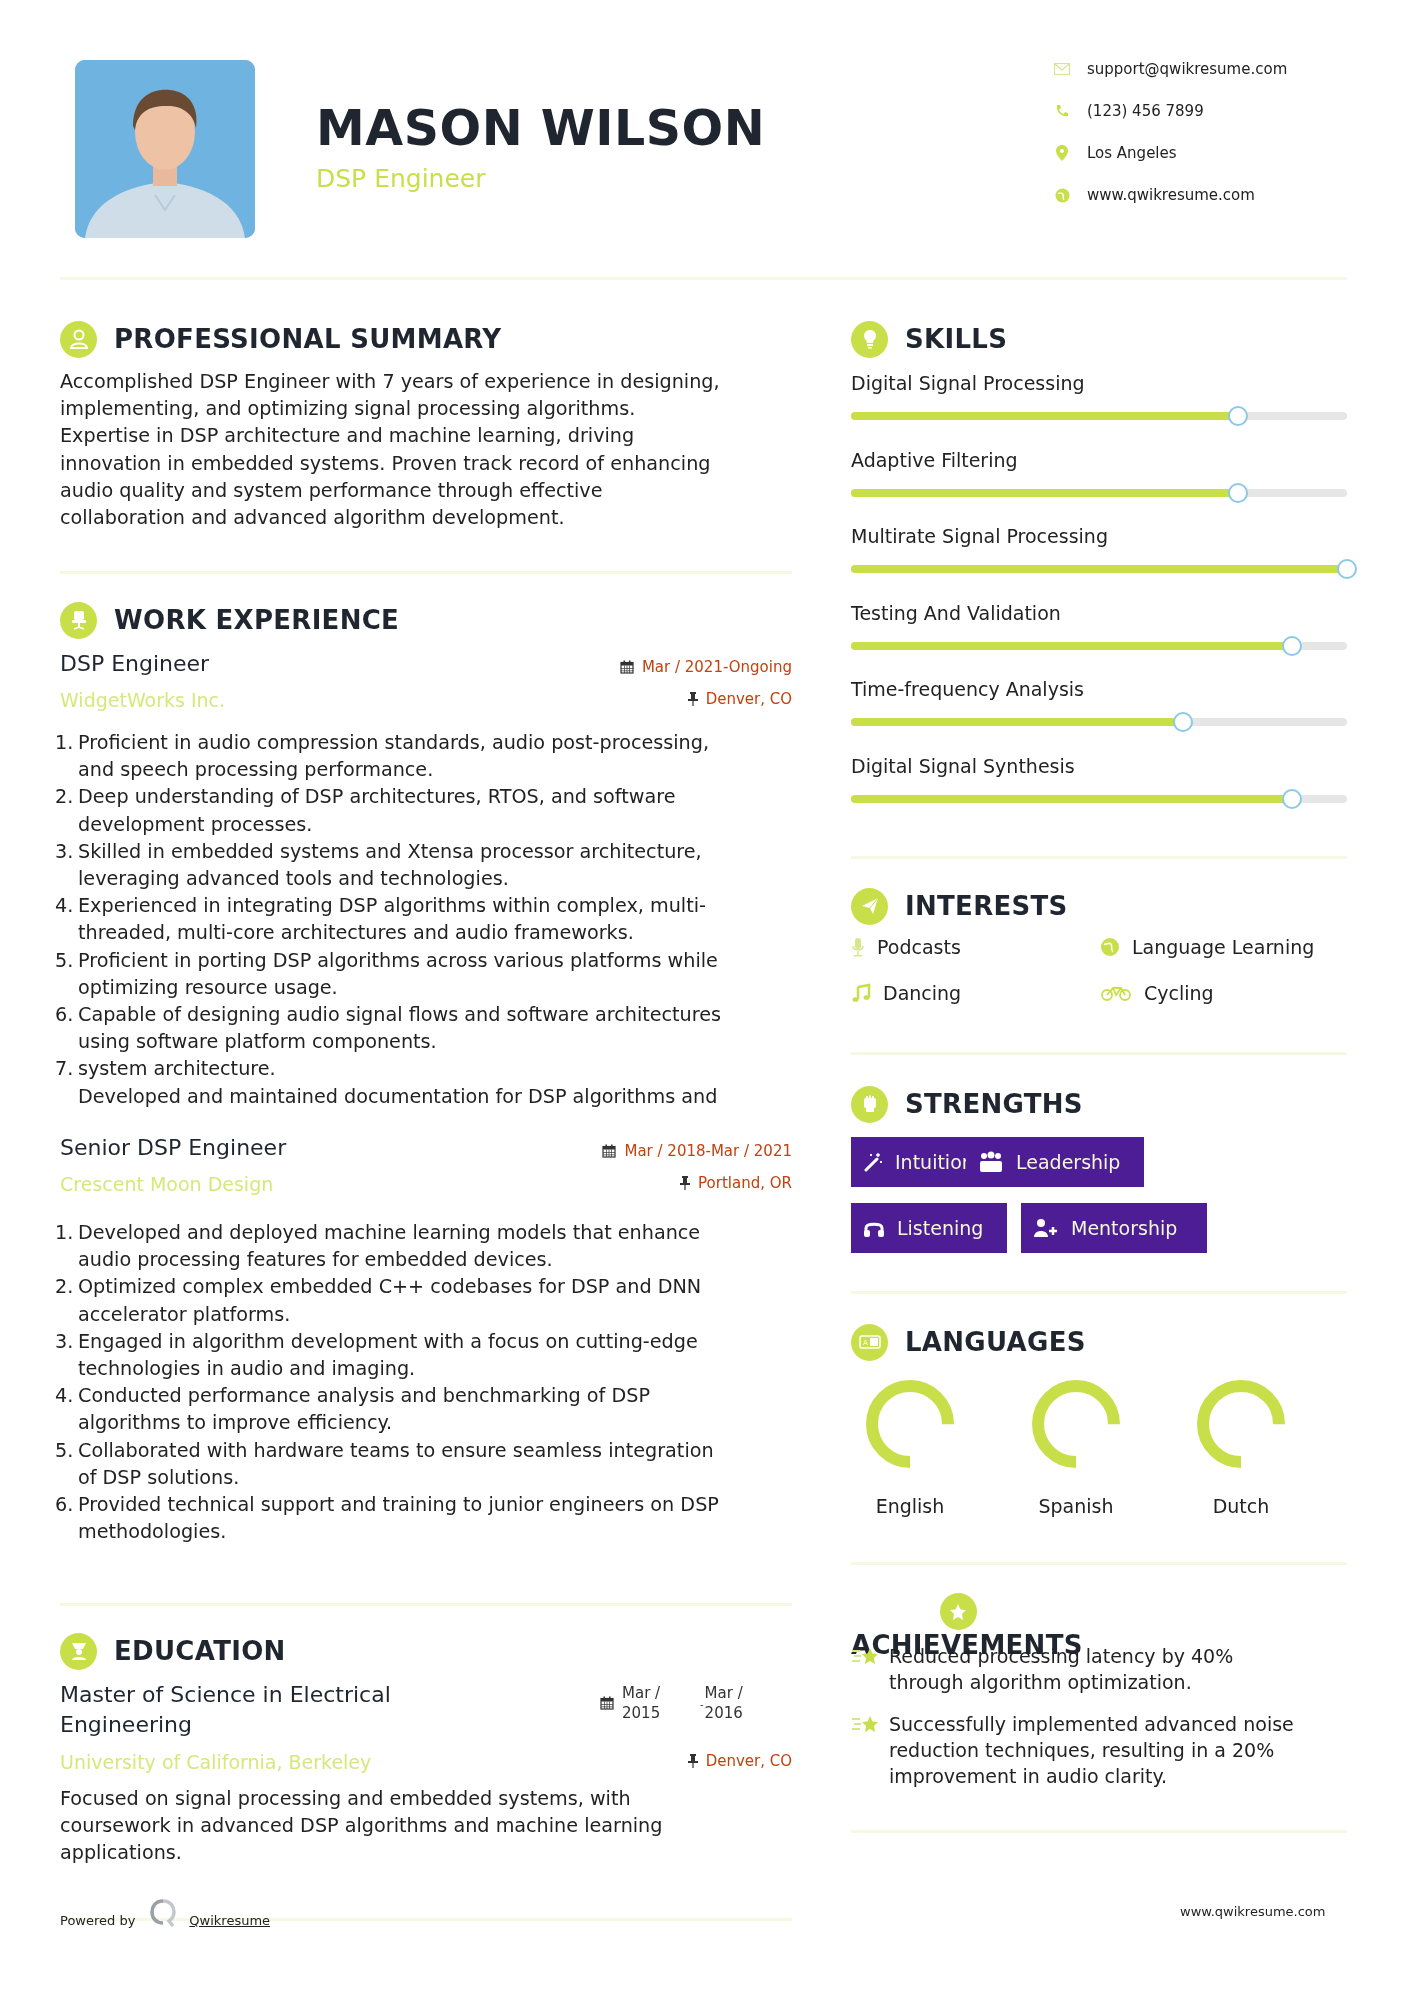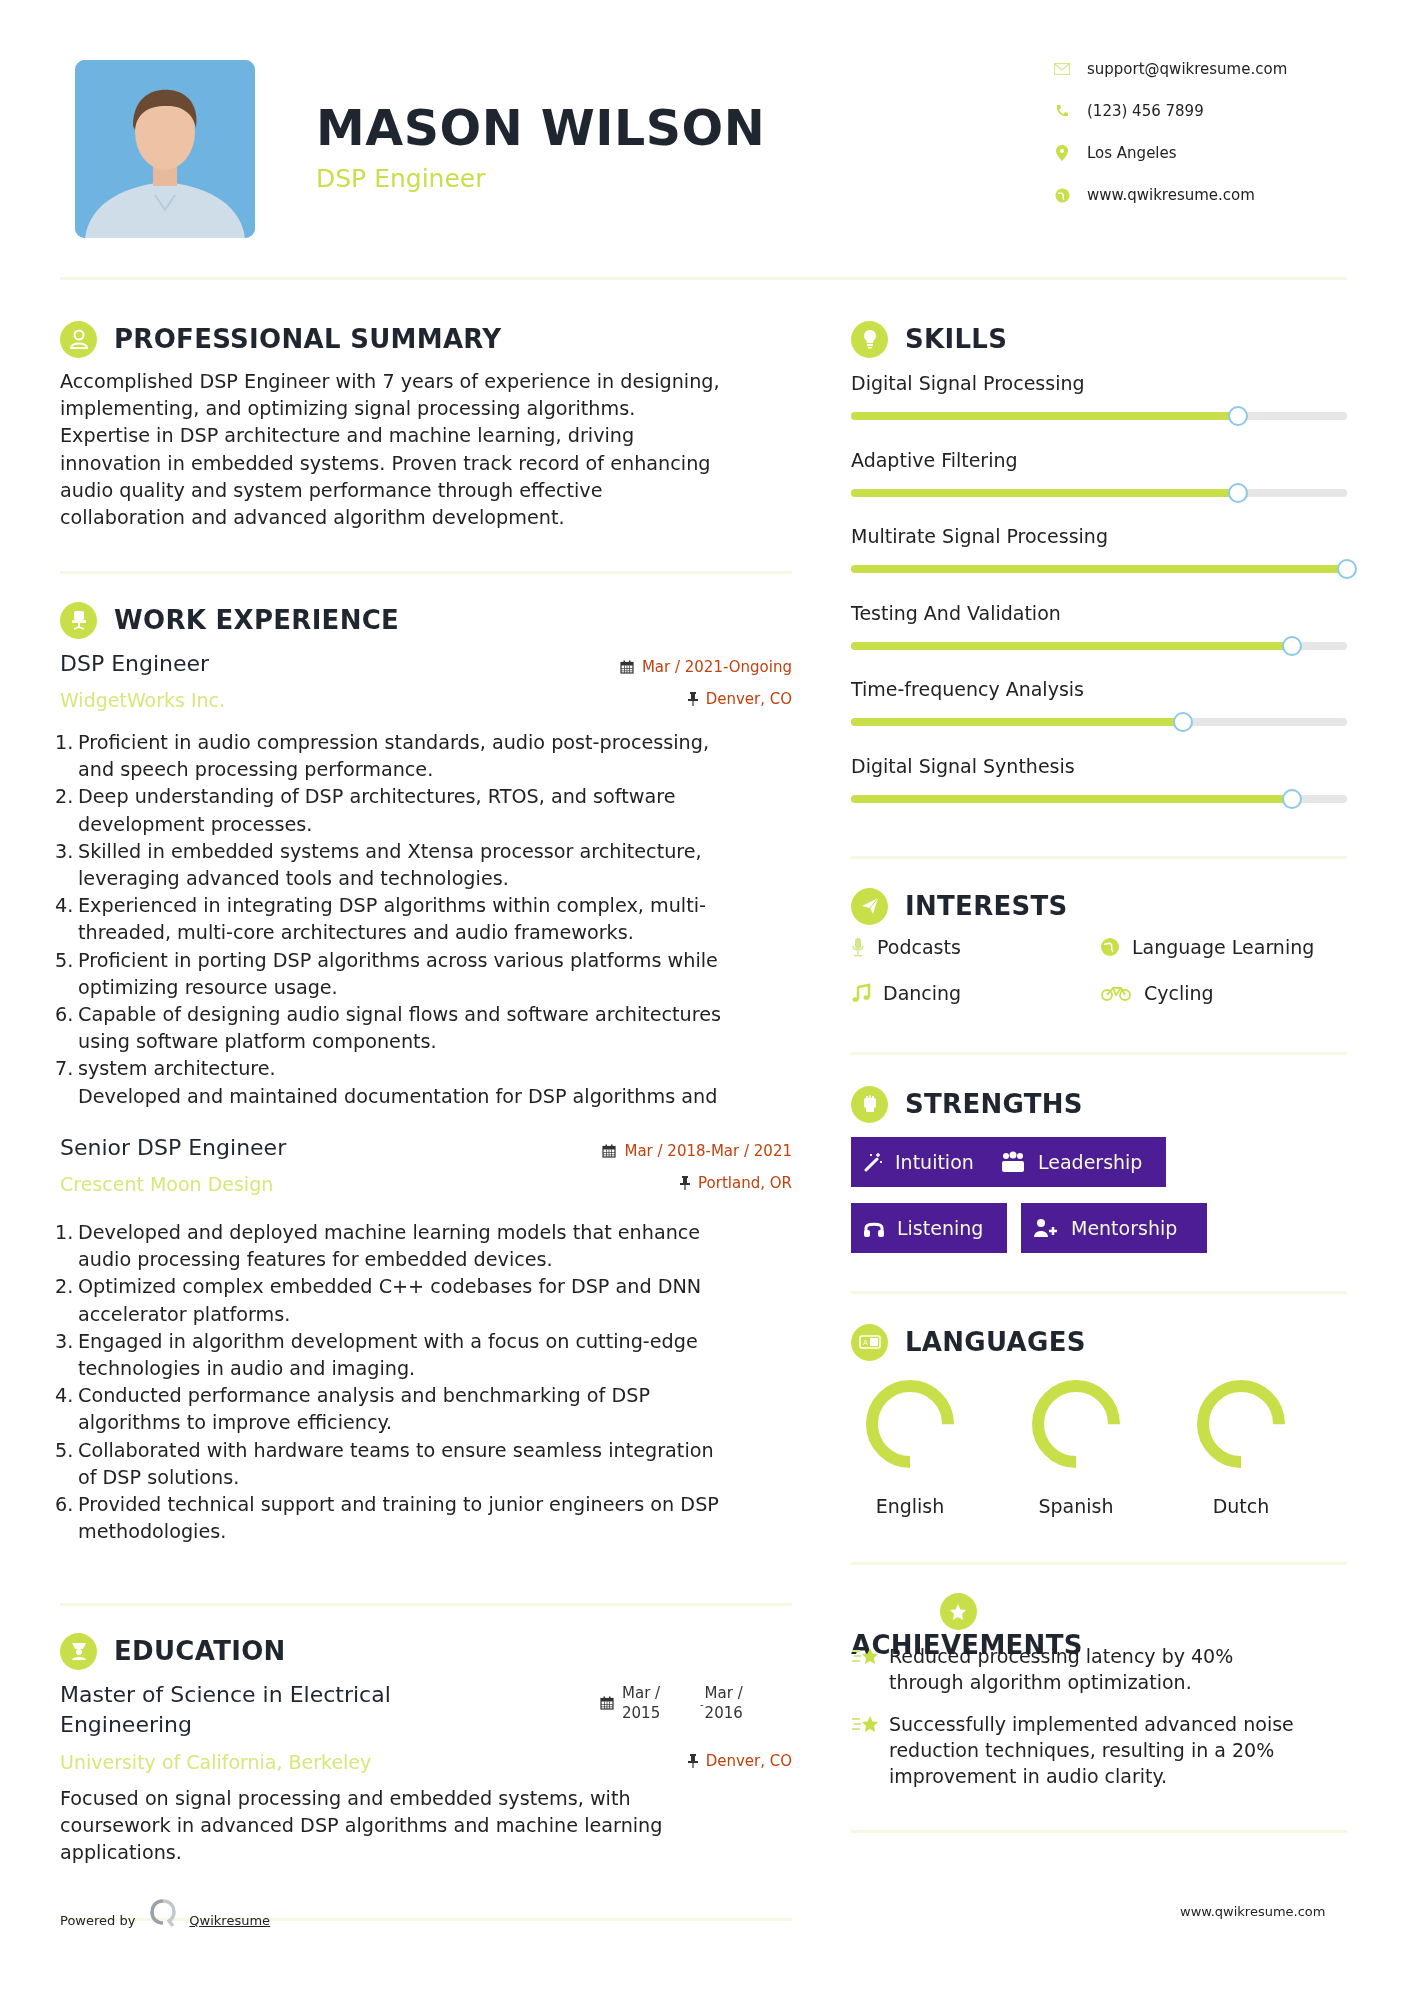--- a/index.html
+++ b/index.html
@@ -424,21 +424,21 @@
 </div>
 <div class="abs badge" style="left:851px; top:1137px; width:148px;">
   <span class="bi">
     <svg width="20" height="20" viewBox="0 0 20 20">
         <path d="M3 18 L14 7" stroke="#fff" stroke-width="3" stroke-linecap="round"></path>
         <path d="M15 1 V5 M13 3 H17 M8 2 V4 M7 3 H9 M18 9 V11 M17 10 H19" stroke="#fff" stroke-width="1.4"></path>
       </svg>
   </span>
   <span>Intuition</span>
 </div>
-<div class="abs badge" style="left:988px; top:1137px; width:178px;">
+<div class="abs badge" style="left:966px; top:1137px; width:178px;">
   <span class="bi">
     <svg width="26" height="22" viewBox="0 0 26 22">
         <circle cx="6" cy="5" r="3" fill="#fff"></circle>
         <circle cx="13" cy="4" r="3.5" fill="#fff"></circle>
         <circle cx="20" cy="5" r="3" fill="#fff"></circle>
         <rect x="2" y="10" width="22" height="11" rx="2" fill="#fff"></rect>
       </svg>
   </span>
   <span>Leadership</span>
 </div>

